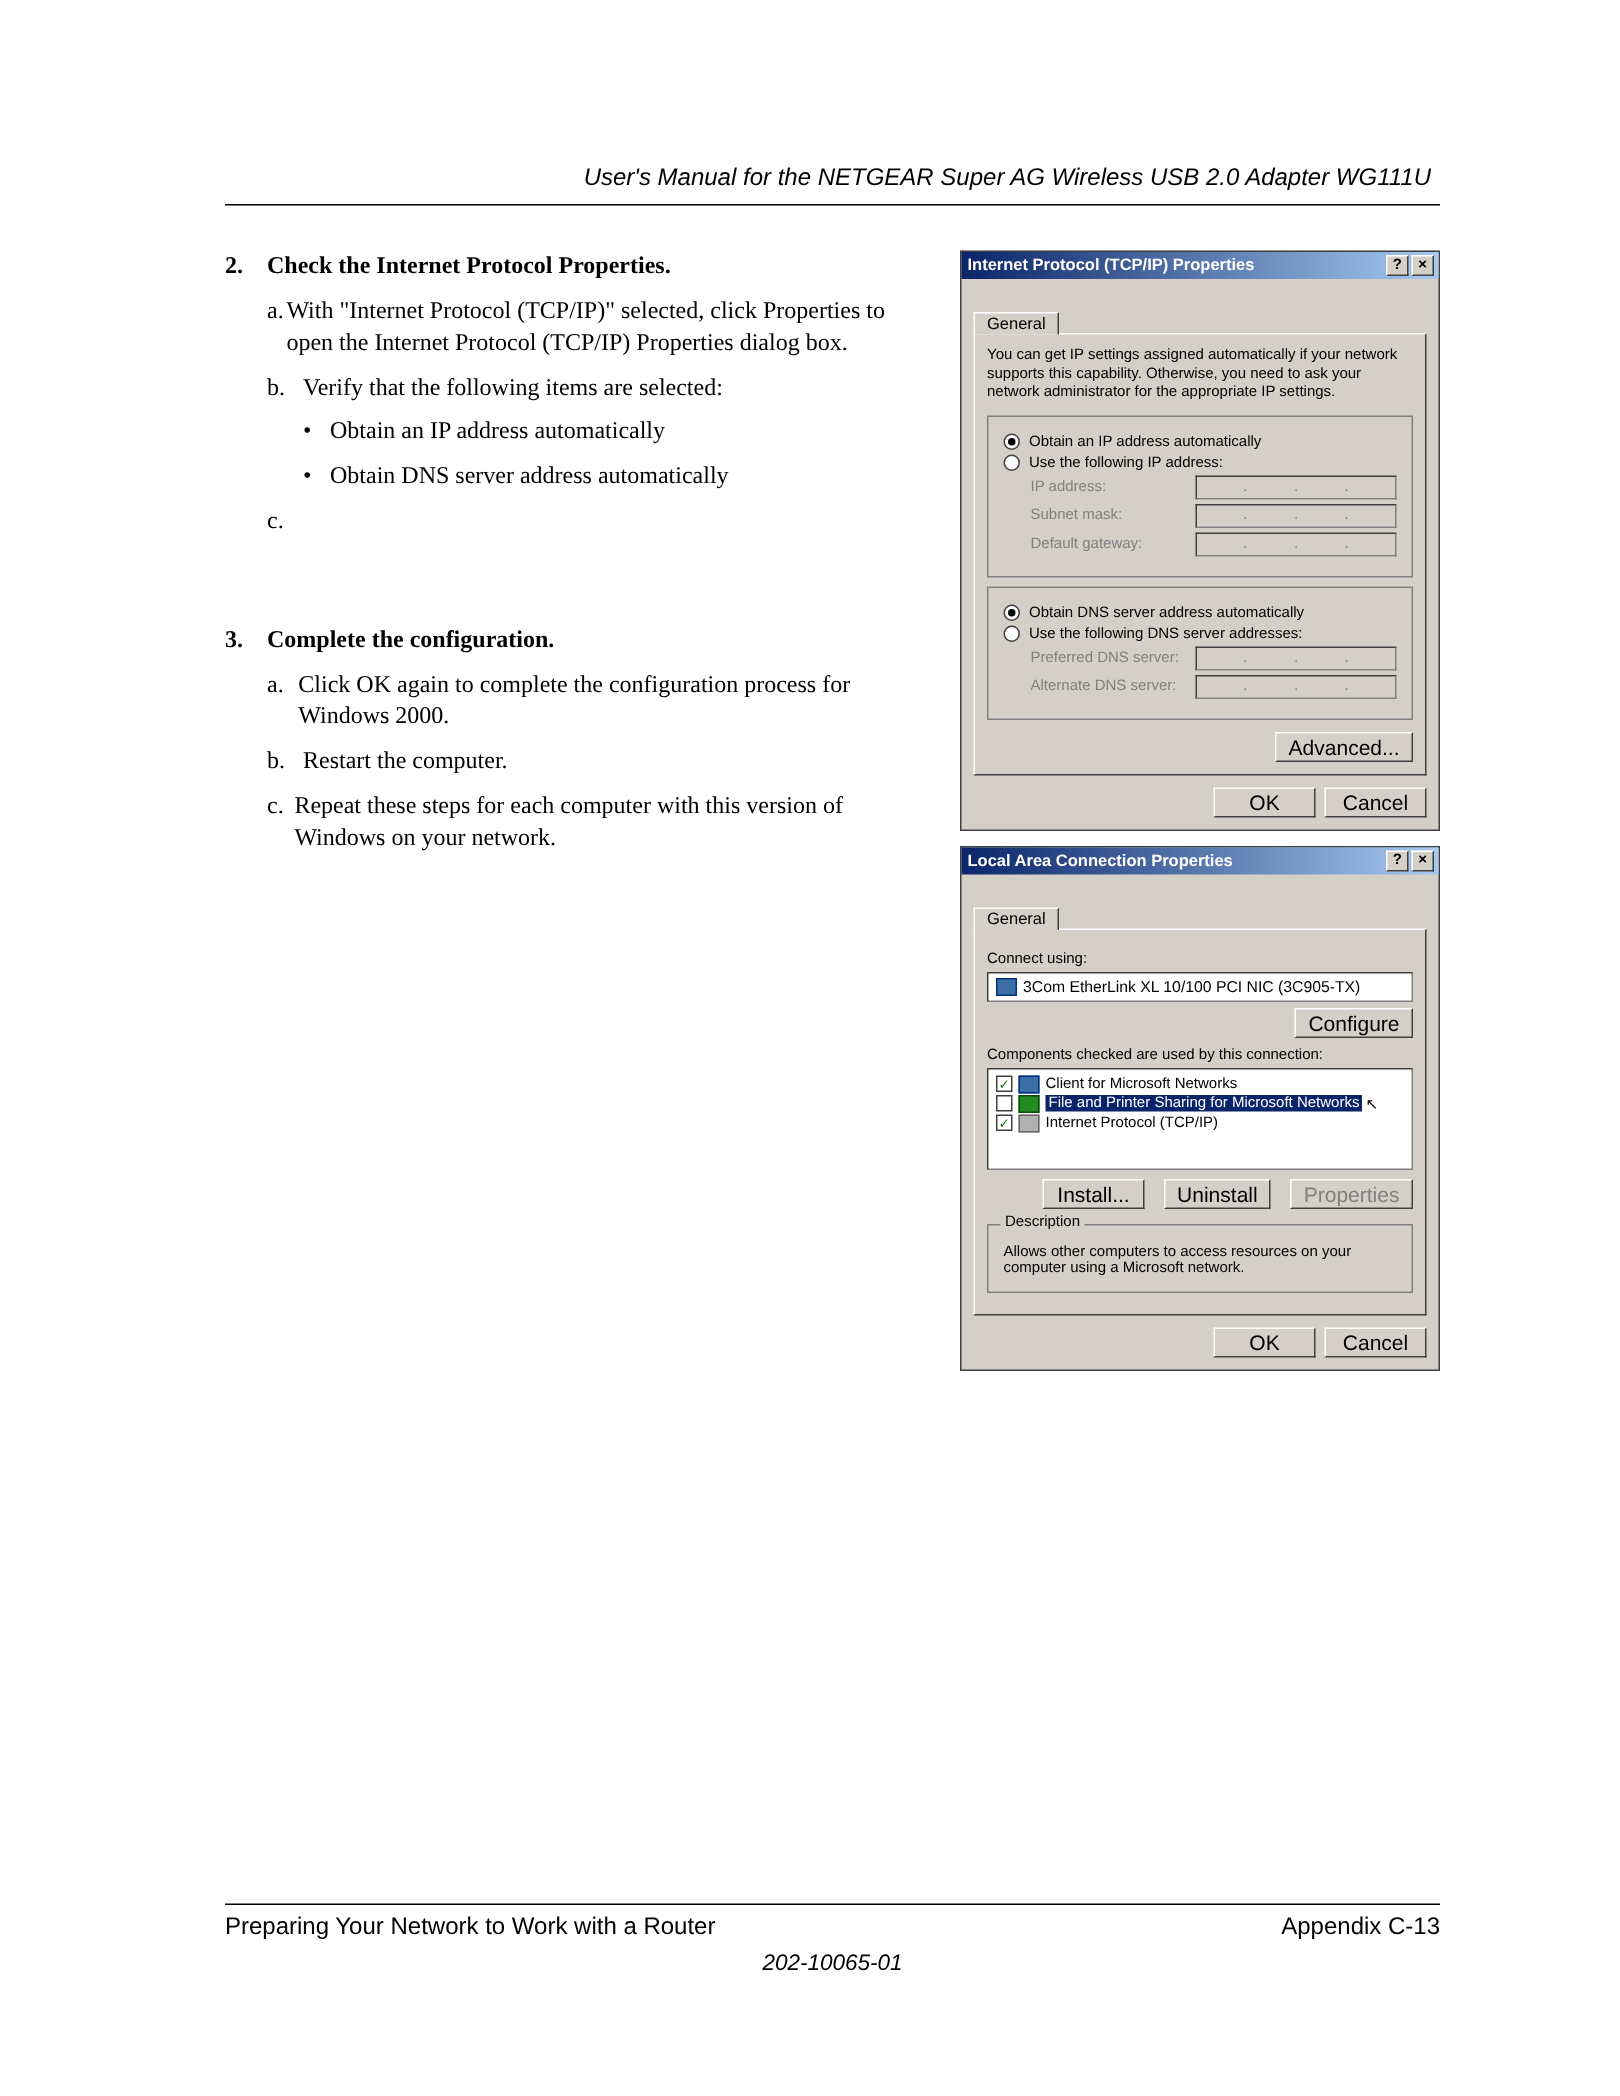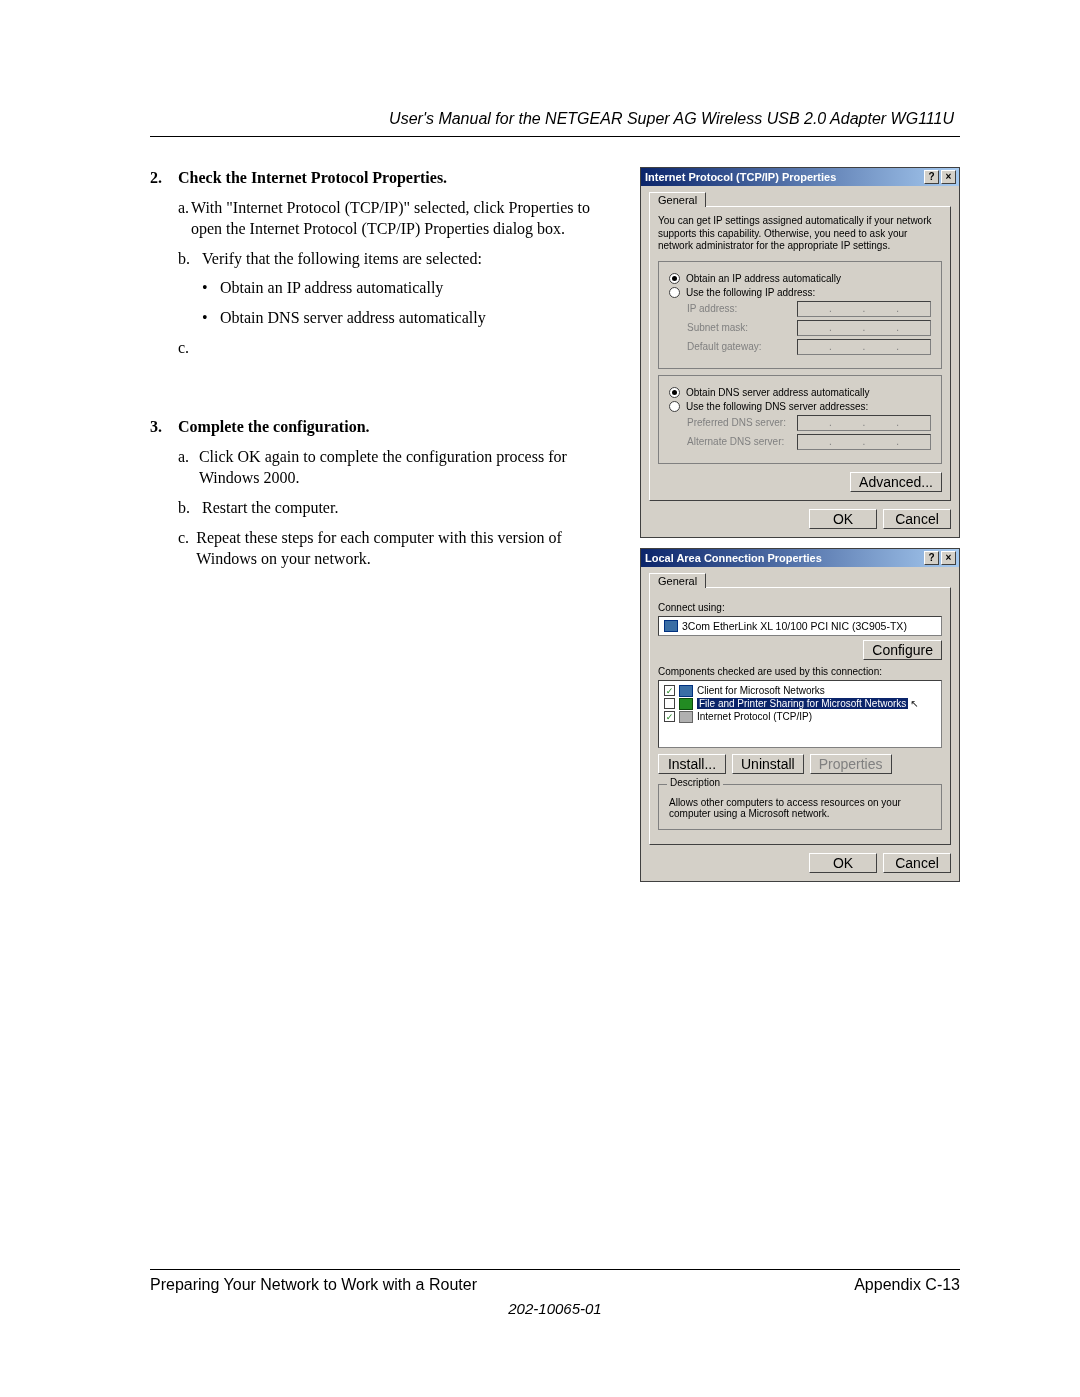--- a/index.html
+++ b/index.html
@@ -88,21 +88,21 @@
     width: 15px; height: 14px;
     background: #d4d0c8;
     border: 1px solid #fff;
     border-right-color: #404040;
     border-bottom-color: #404040;
     margin-left: 2px;
     display: flex; align-items: center; justify-content: center;
     font-size: 10px; font-weight: bold; color: #000;
     line-height: 12px;
   }
-  .dlg-body { padding: 6px 8px 8px 8px; }
+  .dlg-body { padding: 22px 8px 8px 8px; }
   .tab-strip { display: flex; }
   .tab-active {
     background: #d4d0c8;
     border: 1px solid #fff;
     border-right-color:#404040;
     border-bottom: none;
     padding: 1px 8px;
     font-size: 11px;
     position: relative;
     z-index: 2;
@@ -385,21 +385,21 @@
                 <span class="sel-hl">File and Printer Sharing for Microsoft Networks</span>
                 <span style="margin-left:2px;">↖</span>
               </div>
               <div class="list-item">
                 <span class="cb">✓</span>
                 <span class="mini-icon net"></span>
                 <span>Internet Protocol (TCP/IP)</span>
               </div>
             </div>
 
-            <div class="btn-row" style="justify-content:flex-start;margin-top:6px;">
+            <div class="btn-row" style="justify-content:space-between;margin-top:6px;margin-left:37px;">
               <button class="win-btn">Install...</button>
               <button class="win-btn">Uninstall</button>
               <button class="win-btn" style="color:#808080;">Properties</button>
             </div>
 
             <div class="grp" style="margin-top:10px;padding-top:12px;">
               <span class="grp-title">Description</span>
               <div style="font-size:10px;">Allows other computers to access resources on your computer using a Microsoft network.</div>
             </div>
 

